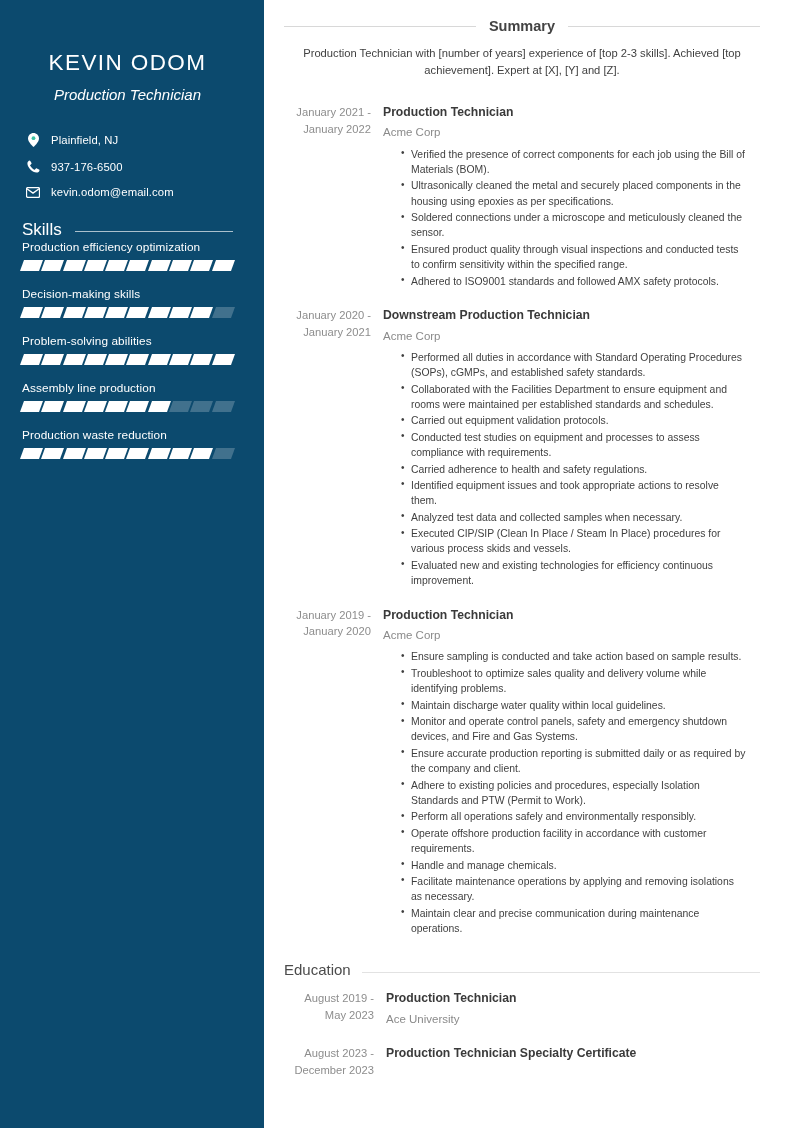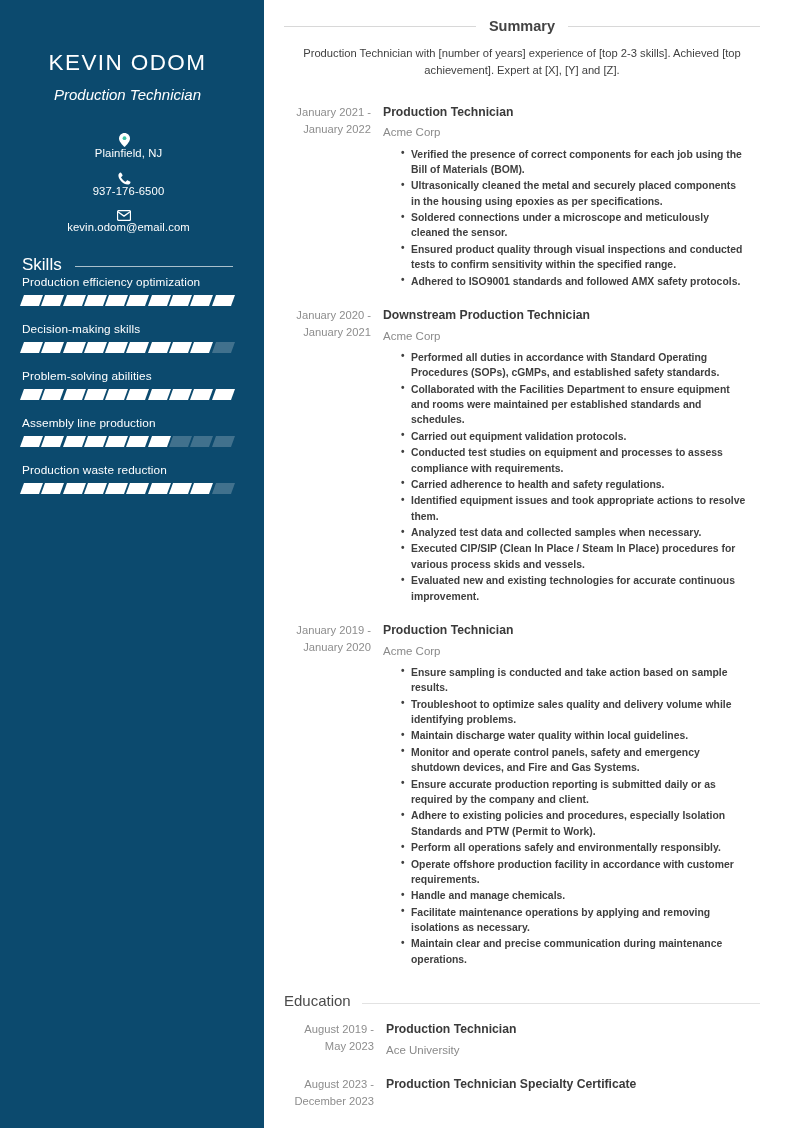--- a/index.html
+++ b/index.html
@@ -43,21 +43,20 @@
     font-weight: 400;
   }
 
   .contact-list { margin-top: 30px; }
 
   .contact-row {
     display: flex;
     align-items: center;
     margin-bottom: 13px;
     padding-left: 2px;
-    flex-direction: column;
   }
 
   .contact-icon {
     width: 18px;
     min-width: 18px;
     display: flex;
     align-items: center;
     justify-content: center;
     margin-right: 9px;
   }
@@ -193,21 +192,20 @@
     font-size: 11.5px;
     color: #8a8a8a;
     margin-top: 3px;
     line-height: 1.4;
   }
 
   .bullets {
     margin: 6px 13px 0 0;
     padding-left: 18px;
     list-style: none;
-    font-weight: bold;
   }
   .bullets li {
     font-size: 10.4px;
     line-height: 1.48;
     color: #3f3f3f;
     margin-bottom: 1px;
     position: relative;
     padding-left: 10px;
   }
   .bullets li::before {
@@ -385,21 +383,21 @@
               <div class="entry-org">Acme Corp</div>
               <ul class="bullets">
                 <li>Performed all duties in accordance with Standard Operating Procedures (SOPs), cGMPs, and established safety standards.</li>
                 <li>Collaborated with the Facilities Department to ensure equipment and rooms were maintained per established standards and schedules.</li>
                 <li>Carried out equipment validation protocols.</li>
                 <li>Conducted test studies on equipment and processes to assess compliance with requirements.</li>
                 <li>Carried adherence to health and safety regulations.</li>
                 <li>Identified equipment issues and took appropriate actions to resolve them.</li>
                 <li>Analyzed test data and collected samples when necessary.</li>
                 <li>Executed CIP/SIP (Clean In Place / Steam In Place) procedures for various process skids and vessels.</li>
-                <li>Evaluated new and existing technologies for accurate continuous improvement.</li>
+                <li>Evaluated new and existing technologies for efficiency continuous improvement.</li>
               </ul>
             </div>
           </div>
           <div class="entry">
             <div class="entry-dates">January 2019 - January 2020</div>
             <div class="entry-body">
               <div class="entry-title">Production Technician</div>
               <div class="entry-org">Acme Corp</div>
               <ul class="bullets">
                 <li>Ensure sampling is conducted and take action based on sample results.</li>

